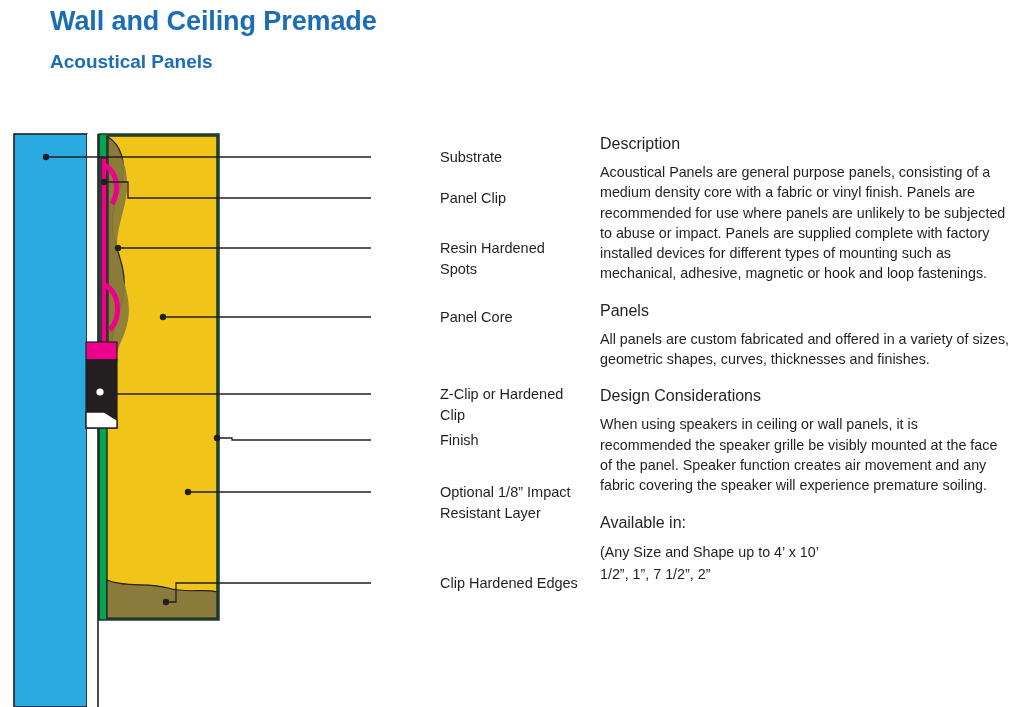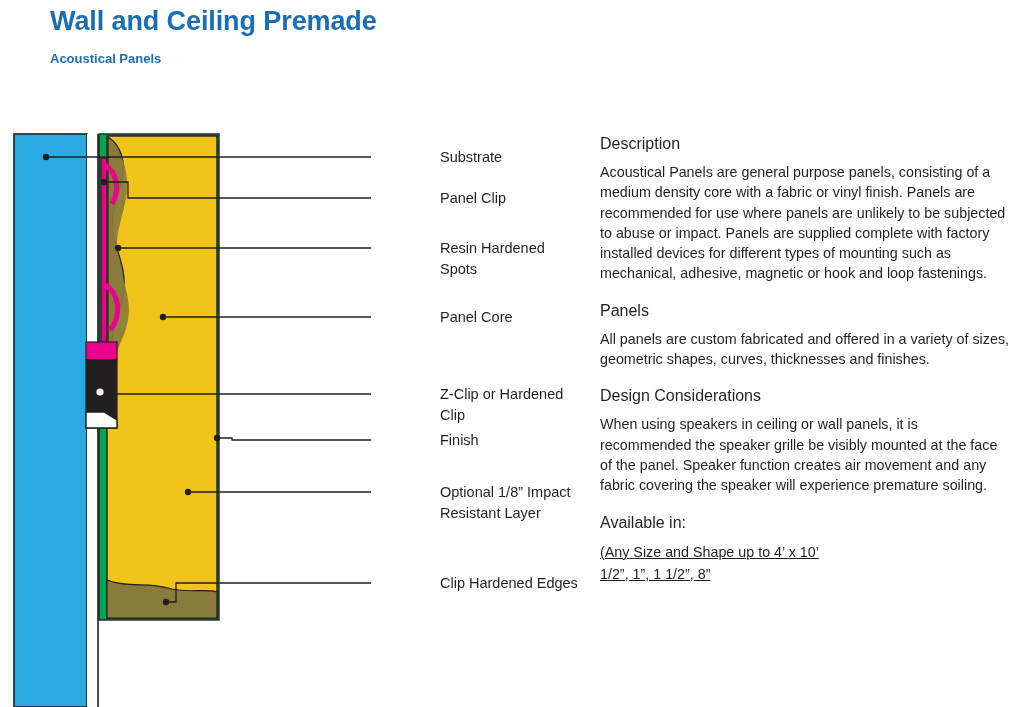--- a/index.html
+++ b/index.html
@@ -26,21 +26,21 @@
   }
   #main-title {
     font-size: 27px;
     font-weight: bold;
     color: #1b6eb5;
     letter-spacing: -0.1px;
     line-height: 1.15;
     margin: 0;
   }
   #sub-title {
-    font-size: 13px;
+    font-size: 19px;
     font-weight: bold;
     color: #1b6eb5;
     line-height: 1.2;
     margin: 14px 0 0 0;
   }
 
   
   #diagram {
     position: absolute;
     left: 0;
@@ -78,21 +78,20 @@
     line-height: 1.42;
     color: #231f20;
     margin: 0 0 18px 0;
   }
   .sec-head.spaced { margin-top: 2px; }
   .avail-line {
     font-size: 14.3px;
     line-height: 1.55;
     color: #231f20;
     margin: 0;
-    text-decoration: underline;
   }
 </style>
 </head>
 <body>
 
 <div id="title-block">
   <h1 id="main-title">Wall and Ceiling Premade</h1>
   <h2 id="sub-title">Acoustical Panels</h2>
 </div>
 
@@ -169,14 +168,14 @@
   <p class="sec-body">Acoustical Panels are general purpose panels, consisting of a medium density core with a fabric or vinyl finish. Panels are recommended for use where panels are unlikely to be subjected to abuse or impact. Panels are supplied complete with factory installed devices for different types of mounting such as mechanical, adhesive, magnetic or hook and loop fastenings.</p>
 
   <h3 class="sec-head spaced">Panels</h3>
   <p class="sec-body">All panels are custom fabricated and offered in a variety of sizes, geometric shapes, curves, thicknesses and finishes.</p>
 
   <h3 class="sec-head spaced">Design Considerations</h3>
   <p class="sec-body">When using speakers in ceiling or wall panels, it is recommended the speaker grille be visibly mounted at the face of the panel. Speaker function creates air movement and any fabric covering the speaker will experience premature soiling.</p>
 
   <h3 class="sec-head spaced">Available in:</h3>
   <p class="avail-line">(Any Size and Shape up to 4’ x 10’</p>
-  <p class="avail-line">1/2”, 1”, 1 1/2”, 8”</p>
+  <p class="avail-line">1/2”, 1”, 7 1/2”, 2”</p>
 </div>
 
 </body></html>

